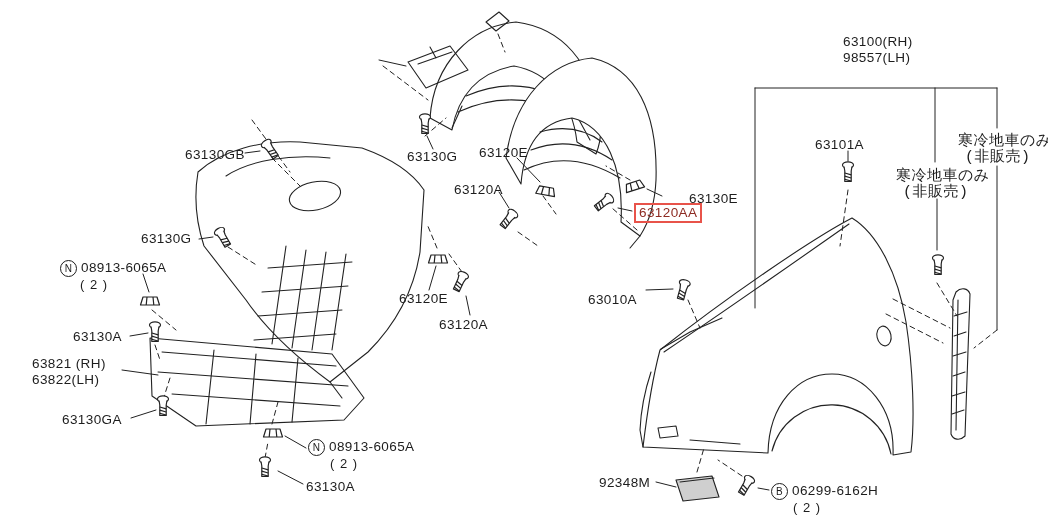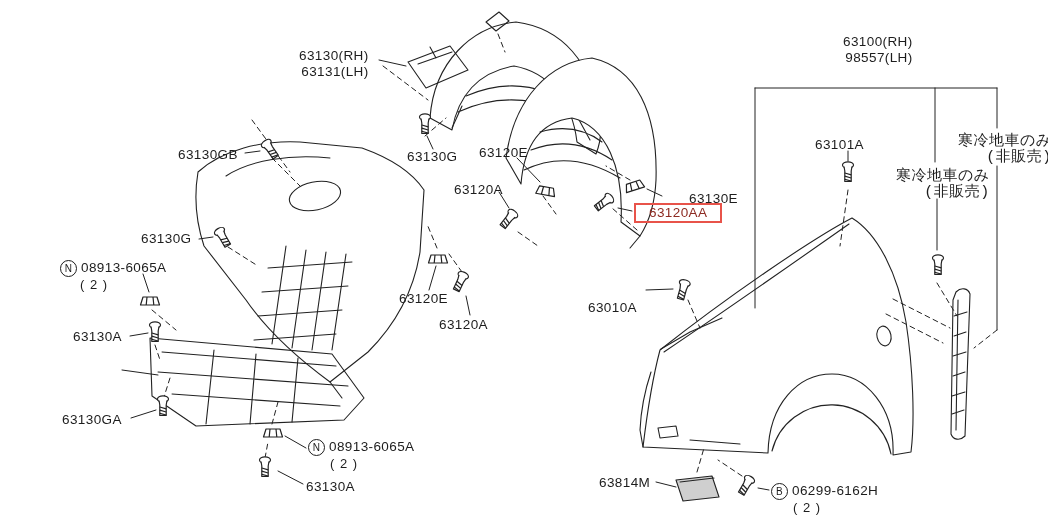--- a/index.html
+++ b/index.html
@@ -5,30 +5,30 @@
   html,body{margin:0;padding:0;background:#fff;}
   .stage{
     position:relative;width:1048px;height:526px;background:#ffffff;
     font-family:"Liberation Sans",sans-serif;color:#1d1d1d;overflow:hidden;
   }
   .art{position:absolute;left:0;top:0;}
   .lbl{
     position:absolute;font-size:13.5px;letter-spacing:.4px;
     white-space:nowrap;line-height:1.22;cursor:default;
   }
-  .lbl.two span{display:block;text-align:right;}
+  .lbl.two span{display:block;}
   .lbl.row{display:flex;align-items:center;gap:4px;}
   .badge{
     display:inline-flex;align-items:center;justify-content:center;
     width:15px;height:15px;border:1.4px solid #1d1d1d;border-radius:50%;
     font-size:10px;line-height:1;flex:0 0 auto;
   }
   .qty{position:absolute;font-size:13px;letter-spacing:1px;white-space:nowrap;}
   .hl{
-    color:#8d2b22;border:2px solid #e8534a;padding:0 13px;
+    color:#8d2b22;border:2px solid #e8534a;padding:0 3px;
   }
   .note{font-size:15px;letter-spacing:.5px;}
   .note span{display:block;}
   .note span + span{padding-left:7px;font-family:Liberation Mono, monospace;}
 </style>
 </head>
 <body>
 
 <div class="stage">
 
@@ -156,43 +156,43 @@
       <use href="#bolt" transform="translate(684,286) rotate(15)"></use>
       <use href="#bolt" transform="translate(748,482) rotate(30)"></use>
       <use href="#clip" transform="translate(150,300)"></use>
       <use href="#clip" transform="translate(273,432)"></use>
       <use href="#clip" transform="translate(438,258)"></use>
       <use href="#clip" transform="translate(546,190) rotate(10)"></use>
       <use href="#clip" transform="translate(634,185) rotate(-18)"></use>
     </g>
   </svg>
 
-  <div class="lbl two" style="left:299px;top:48px">
-    <span>63130(RH)</span>
-    <span>63131(LH)</span>
-  </div>
-
-  <div class="lbl" style="left:178px;top:147px">63130GB</div>
+
+  <div class="lbl" style="left:185px;top:147px">63130GB</div>
   <div class="lbl" style="left:407px;top:149px">63130G</div>
   <div class="lbl" style="left:479px;top:145px">63120E</div>
   <div class="lbl" style="left:454px;top:182px">63120A</div>
   <div class="lbl" style="left:689px;top:191px">63130E</div>
 
   <div class="lbl hl" style="left:634px;top:203px">63120AA</div>
 
   <div class="lbl" style="left:141px;top:231px">63130G</div>
 
   <div class="lbl row" style="left:60px;top:260px">
     <span class="badge">N</span>
     <span>08913-6065A</span>
   </div>
   <div class="qty" style="left:80px;top:277px">( 2 )</div>
 
   <div class="lbl" style="left:73px;top:329px">63130A</div>
 
+  <div class="lbl two" style="left:32px;top:356px">
+    <span>63821 (RH)</span>
+    <span>63822(LH)</span>
+  </div>
 
   <div class="lbl" style="left:62px;top:412px">63130GA</div>
   <div class="lbl" style="left:399px;top:291px">63120E</div>
   <div class="lbl" style="left:439px;top:317px">63120A</div>
 
   <div class="lbl row" style="left:308px;top:439px">
     <span class="badge">N</span>
     <span>08913-6065A</span>
   </div>
   <div class="qty" style="left:330px;top:456px">( 2 )</div>
@@ -209,22 +209,22 @@
   <div class="lbl note two" style="left:958px;top:131px">
     <span>寒冷地車のみ</span>
     <span>(非販売)</span>
   </div>
 
   <div class="lbl note two" style="left:896px;top:166px">
     <span>寒冷地車のみ</span>
     <span>(非販売)</span>
   </div>
 
-  <div class="lbl" style="left:588px;top:300px">63010A</div>
-  <div class="lbl" style="left:599px;top:475px">63814M</div>
+  <div class="lbl" style="left:588px;top:292px">63010A</div>
+  <div class="lbl" style="left:599px;top:475px">92348M</div>
 
   <div class="lbl row" style="left:771px;top:483px">
     <span class="badge">B</span>
     <span>06299-6162H</span>
   </div>
   <div class="qty" style="left:793px;top:500px">( 2 )</div>
 
 </div>
 
 </body></html>

